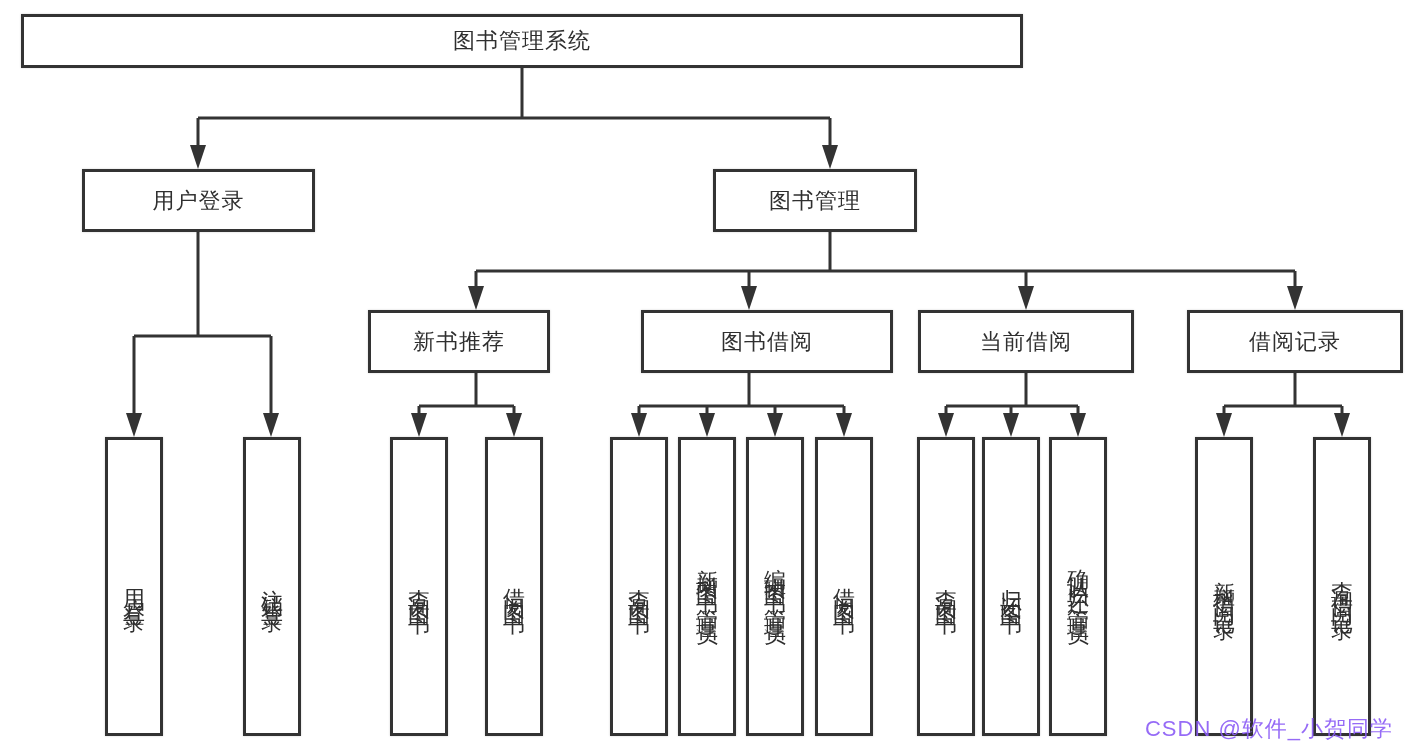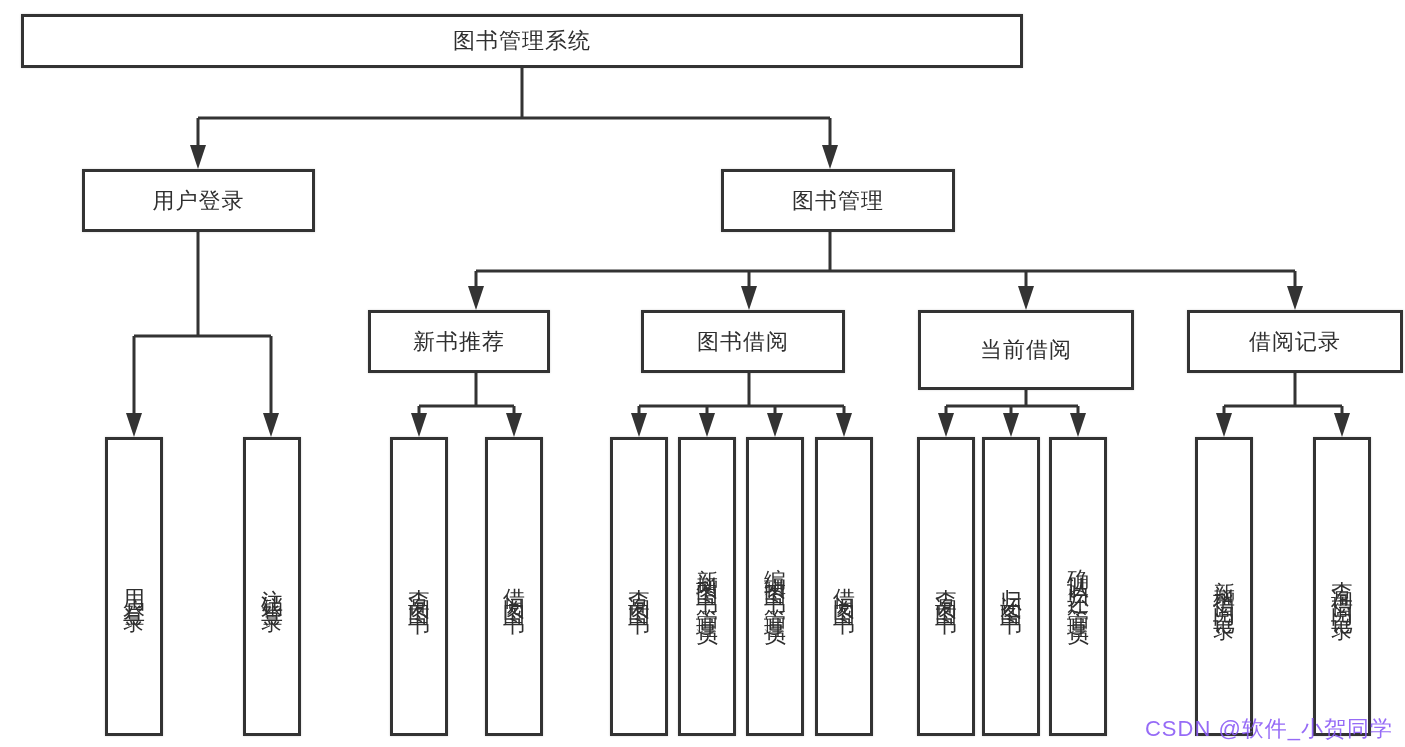--- a/index.html
+++ b/index.html
@@ -62,31 +62,31 @@
     </g>
   </svg>
 
   <div class="box" style="left:21px; top:14px; width:1002px; height:54px;">
     <span class="label">图书管理系统</span>
   </div>
 
   <div class="box" style="left:82px; top:169px; width:233px; height:63px;">
     <span class="label">用户登录</span>
   </div>
-  <div class="box" style="left:713px; top:169px; width:234px; height:63px;margin-left:8px;">
+  <div class="box" style="left:713px; top:169px; width:204px; height:63px;">
     <span class="label">图书管理</span>
   </div>
 
   <div class="box" style="left:368px; top:310px; width:182px; height:63px;">
     <span class="label">新书推荐</span>
   </div>
-  <div class="box" style="left:641px; top:310px; width:204px; height:63px;">
+  <div class="box" style="left:641px; top:310px; width:252px; height:63px;">
     <span class="label">图书借阅</span>
   </div>
-  <div class="box" style="left:918px; top:310px; width:216px; height:80px;">
+  <div class="box" style="left:918px; top:310px; width:216px; height:63px;">
     <span class="label">当前借阅</span>
   </div>
   <div class="box" style="left:1187px; top:310px; width:216px; height:63px;">
     <span class="label">借阅记录</span>
   </div>
 
   <div class="box v" style="left:105px; top:437px; width:58px; height:299px;">
     <span class="label">用户登录</span>
   </div>
   <div class="box v" style="left:243px; top:437px; width:58px; height:299px;">

